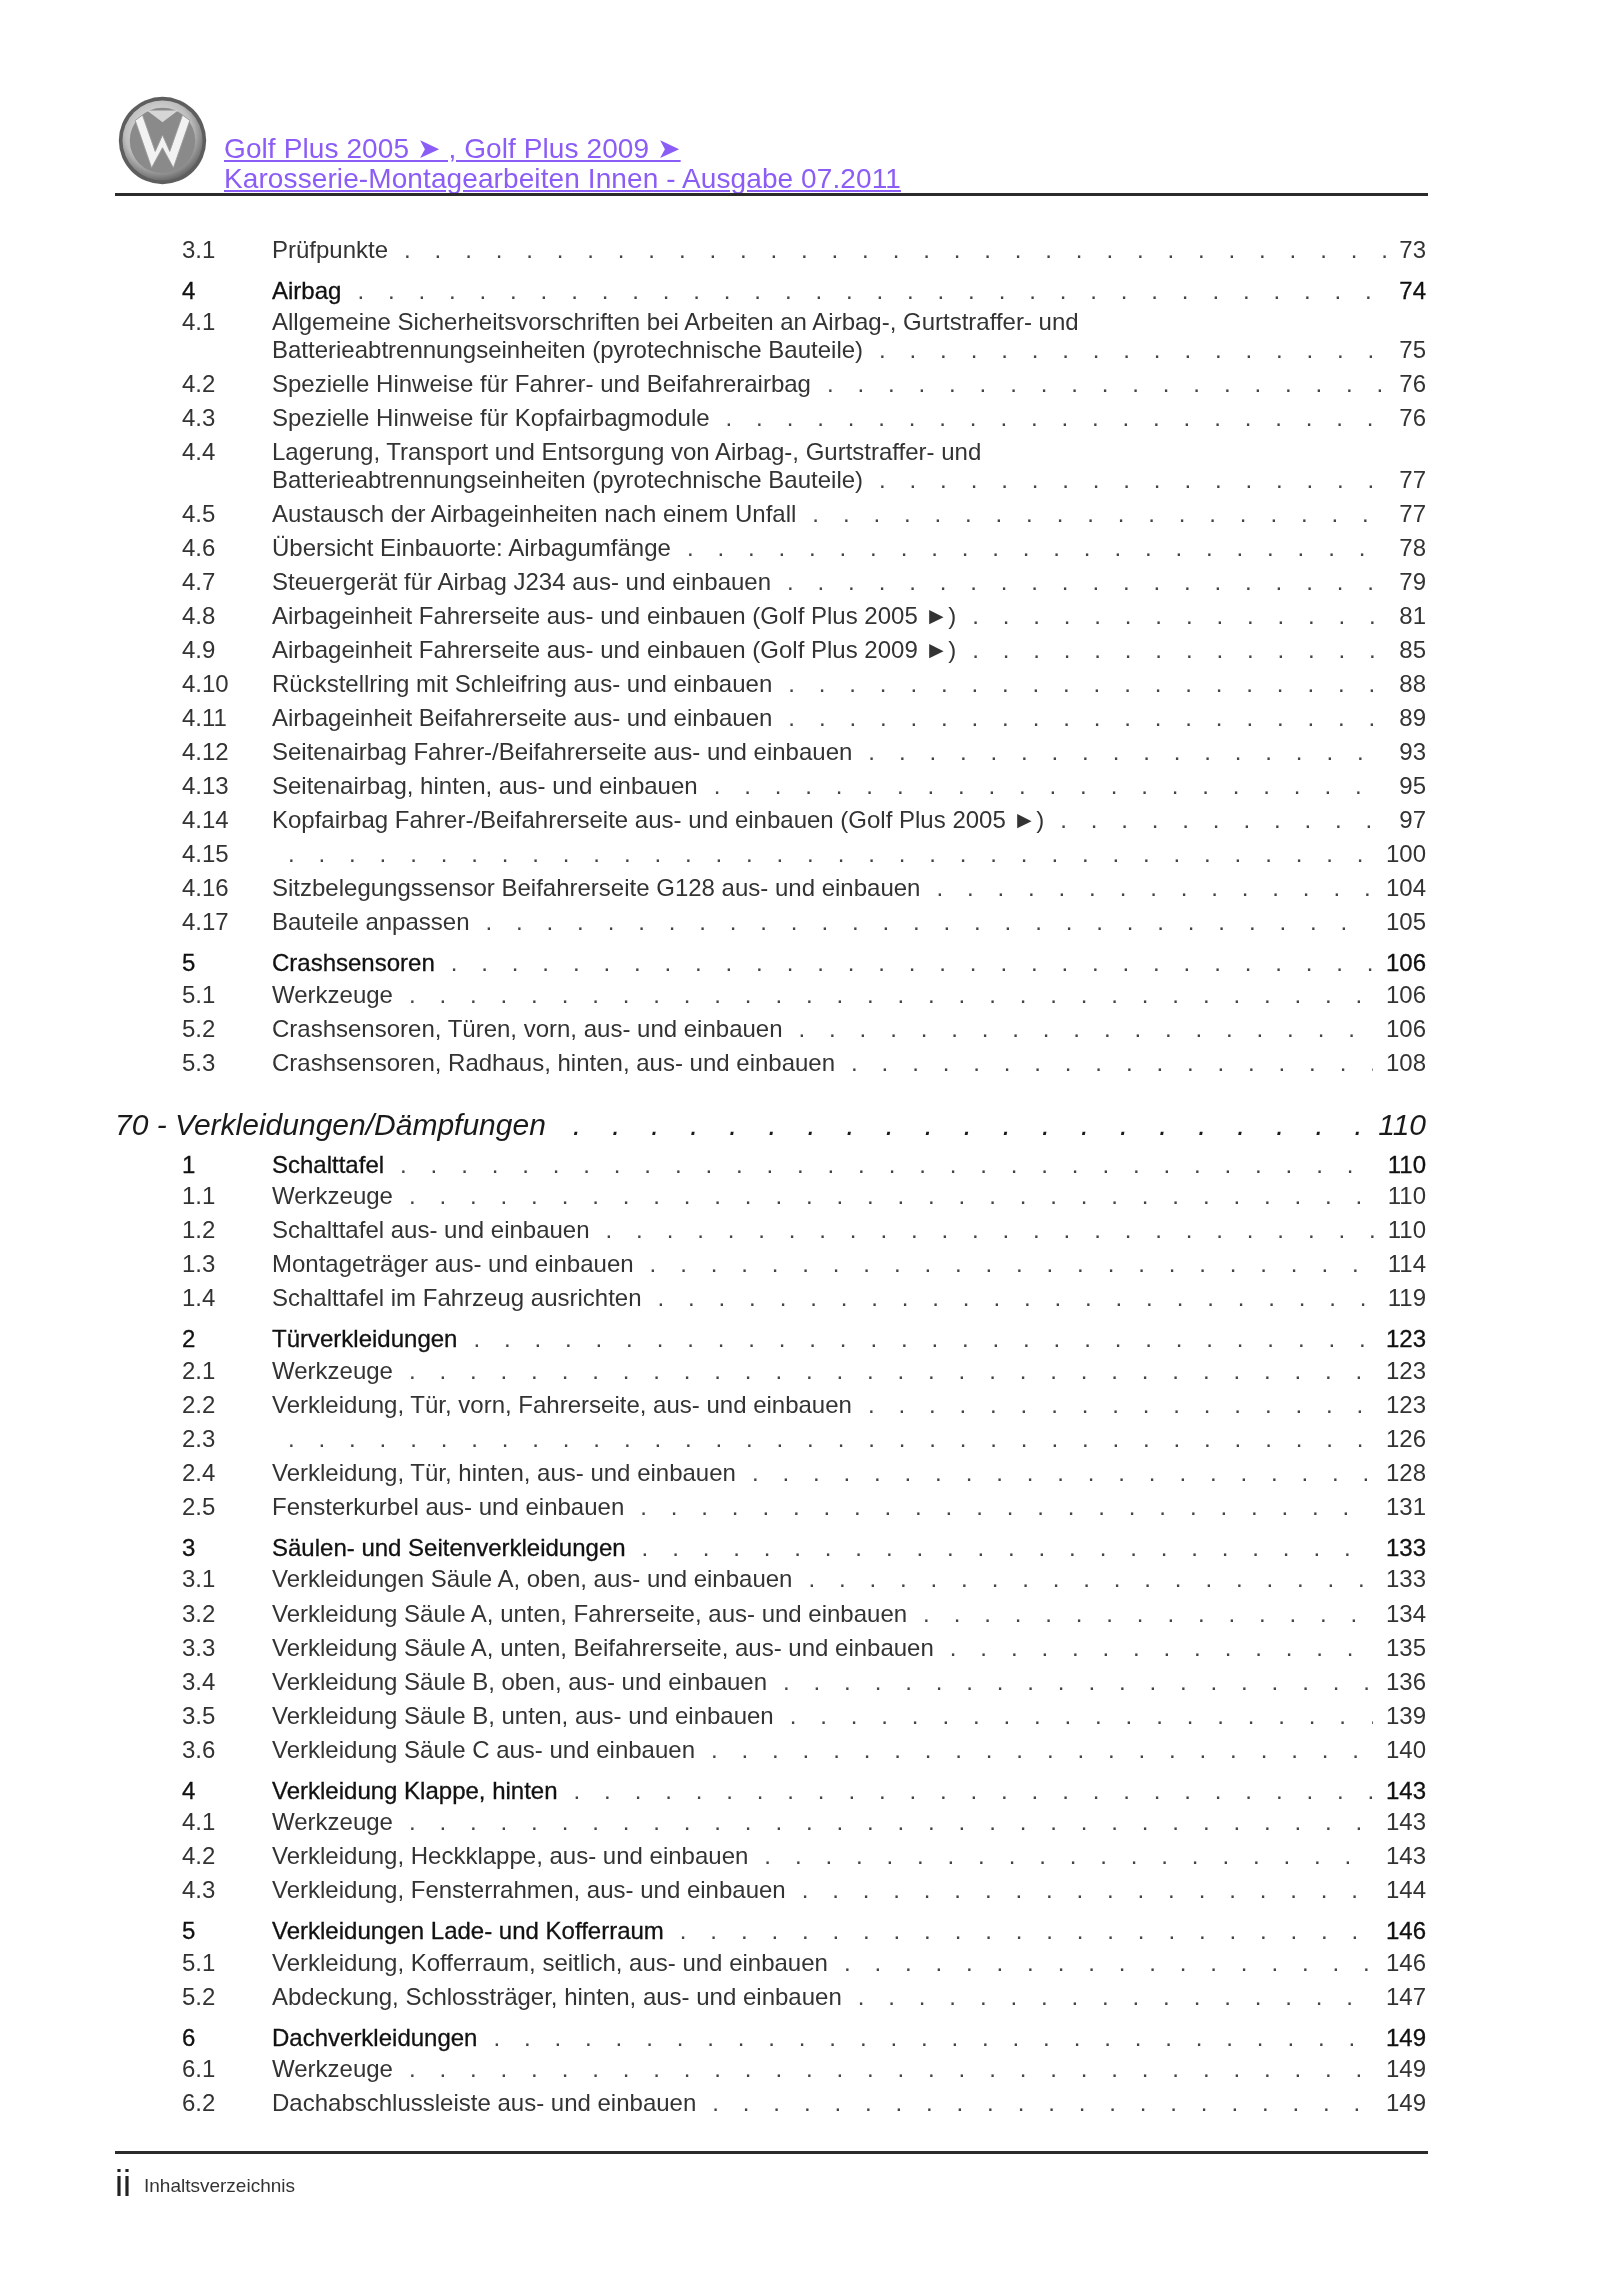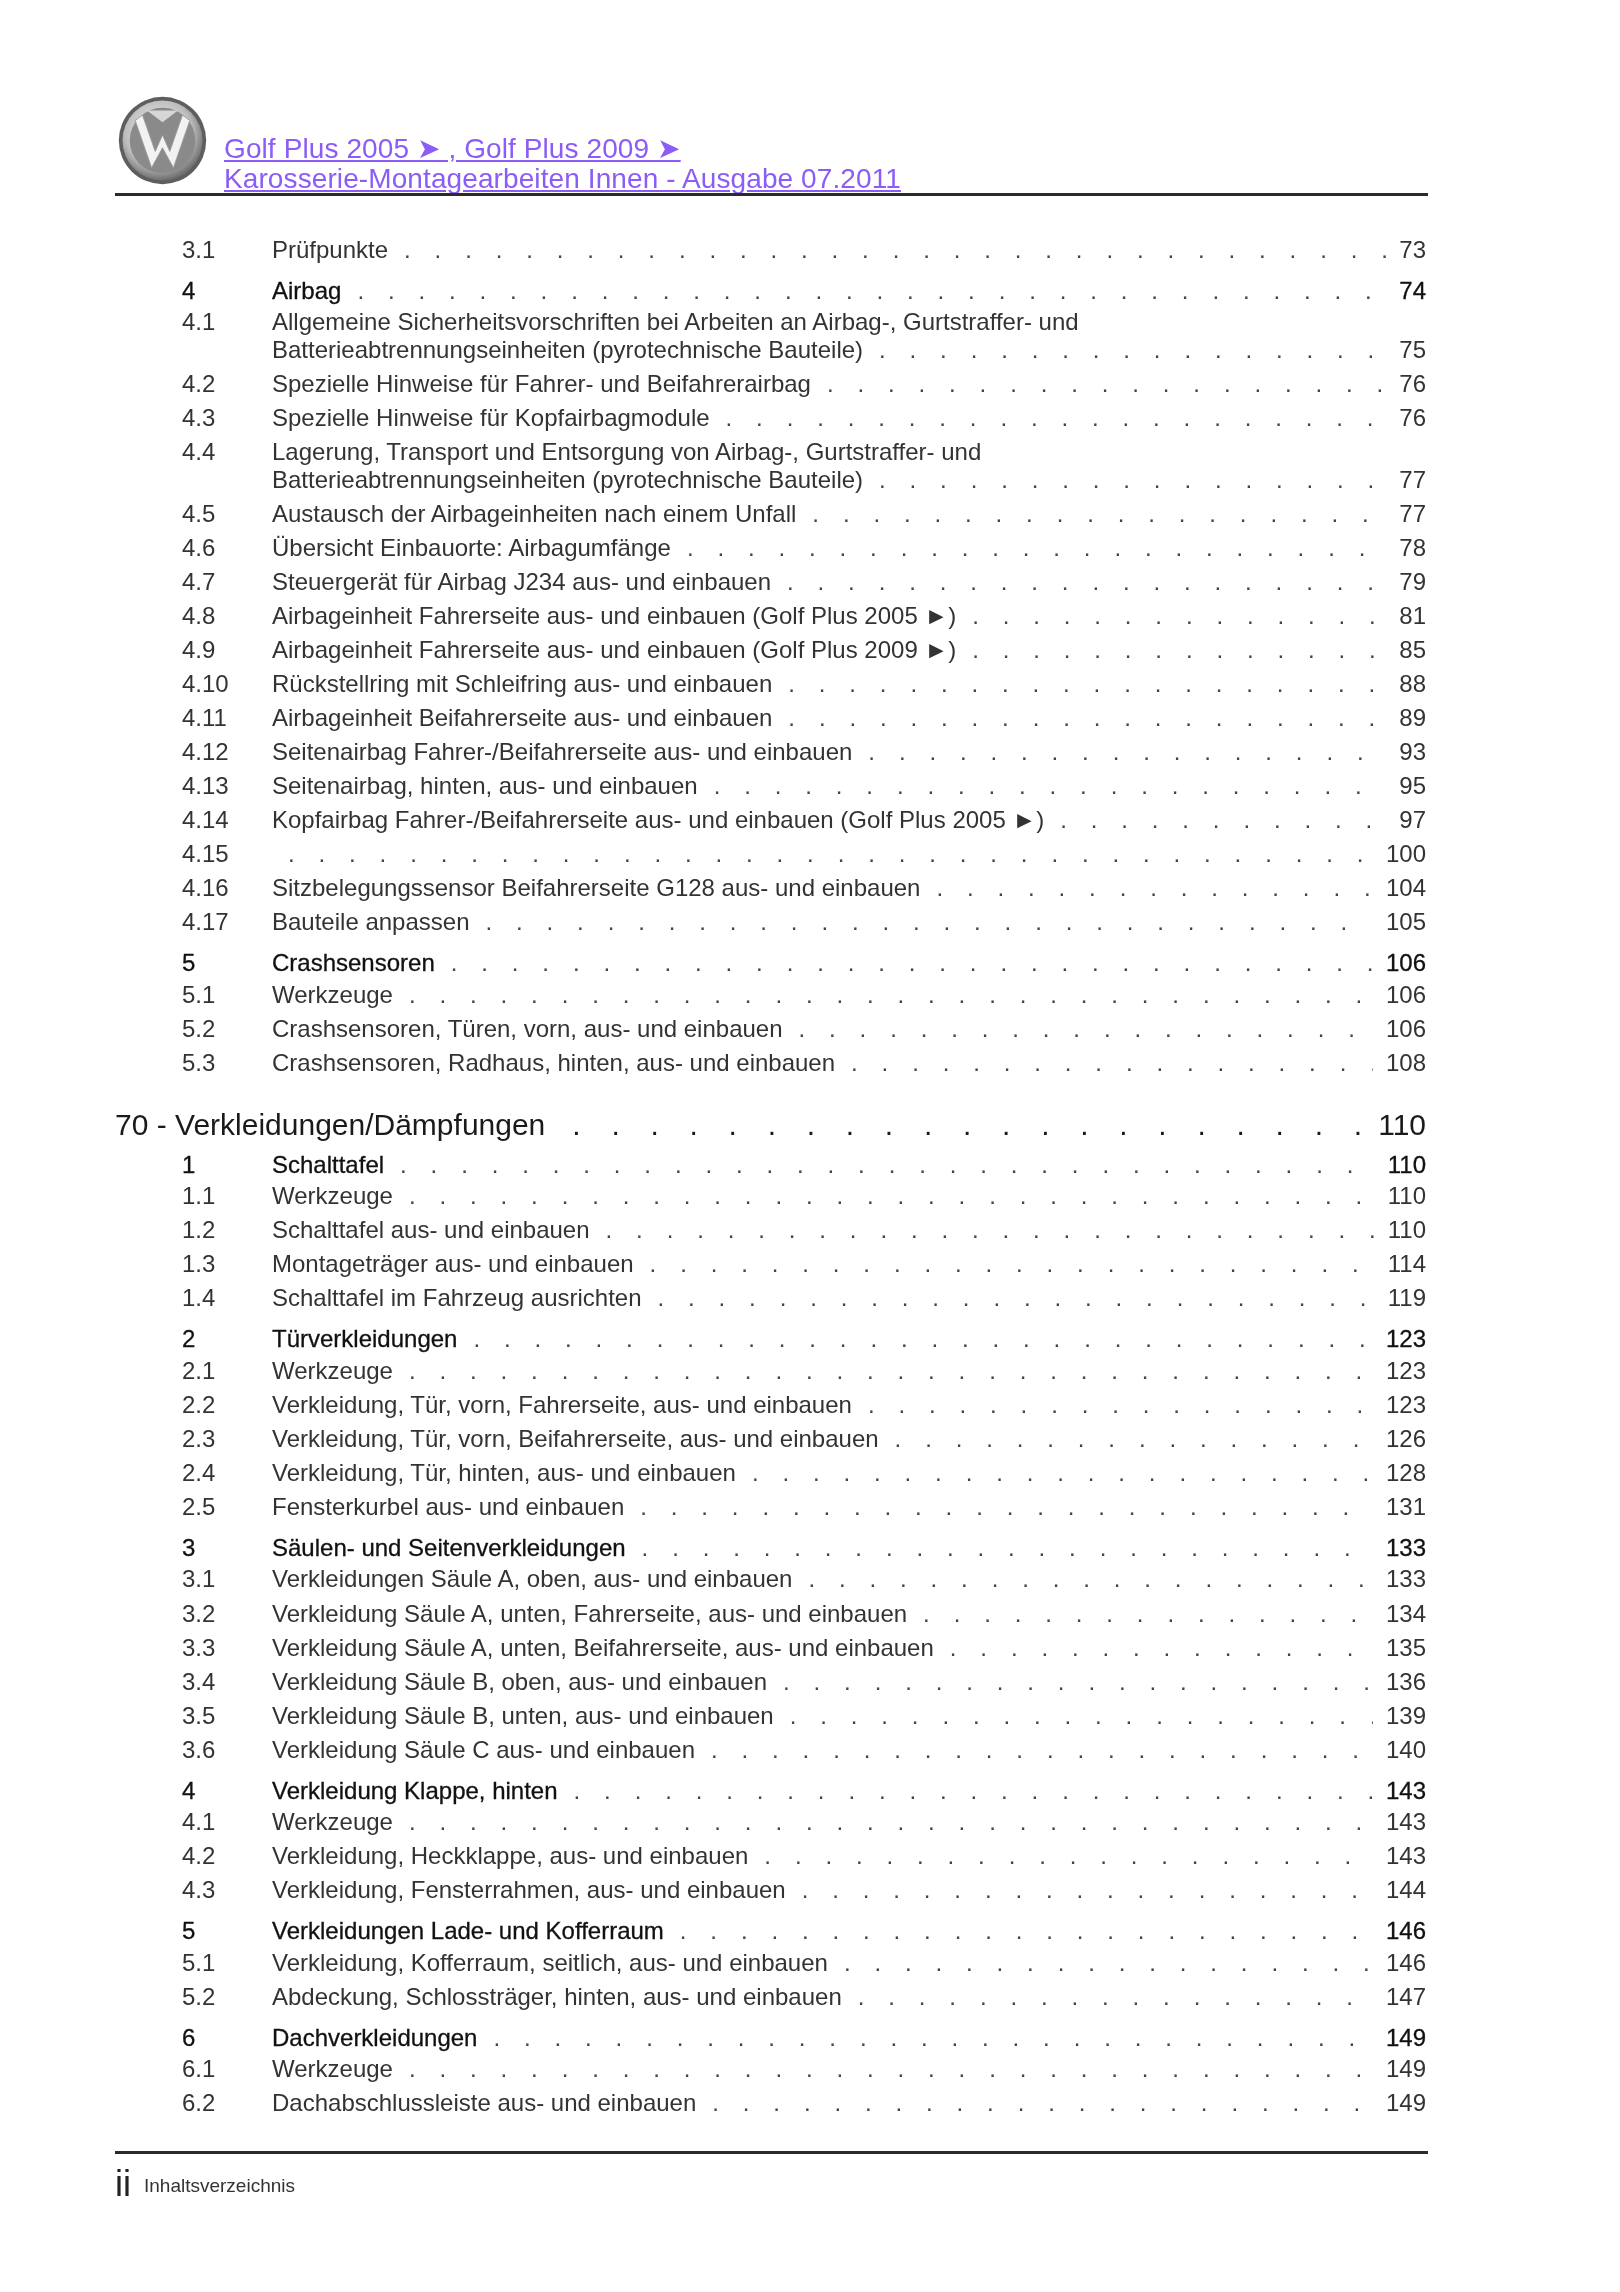--- a/index.html
+++ b/index.html
@@ -37,21 +37,21 @@
     letter-spacing: 8.6px; color: #444;
   }
   .row .pg { flex: 0 0 auto; text-align: right; min-width: 27px; }
   .row.heading { color: #111111; -webkit-text-stroke: 0.3px #111; }
   .row.heading .leader { -webkit-text-stroke: 0; }
 
   .chapter {
     position: absolute; left: 115px; width: 1311px;
     font-size: 30px; line-height: 36px; color: #1a1a1a;
   }
-  .chapter .line { display: flex; align-items: center; white-space: nowrap; }
+  .chapter .line { display: flex; align-items: center; white-space: nowrap; font-style: italic; }
   .chapter .leader {
     flex: 1 1 auto; margin: 0 1.8px 0 27px; overflow: hidden; white-space: nowrap;
     letter-spacing: 11.2px;
   }
 
   .footer-page {
     position: absolute; left: 115px; top: 2164px; font-size: 36px; line-height: 39px; color: #222;
   }
   .footer-label {
     position: absolute; left: 144px; top: 2174px; font-size: 19px; line-height: 23px; color: #333;
@@ -400,21 +400,20 @@
           <span class="t">Verkleidung, Tür, vorn, Fahrerseite, aus- und einbauen</span>
           <span class="leader"> . . . . . . . . . . . . . . . . . . . . . . . . . . . . . . . . . . . . . . . . . . . . . . . . . . . . . . . . . . . . . . . . . . . . . . . . . . . . . . . . . . . . . . . .</span>
           <span class="pg">123</span>
         </div>
       </div>
     </div>
     <div class="row" style="top: 1425px;">
       <span class="num">2.3</span>
       <div class="title-wrap">
         <div class="line">
-          <span class="t">Verkleidung, Tür, vorn, Beifahrerseite, aus- und einbauen</span>
           <span class="leader"> . . . . . . . . . . . . . . . . . . . . . . . . . . . . . . . . . . . . . . . . . . . . . . . . . . . . . . . . . . . . . . . . . . . . . . . . . . . . . . . . . . . . . . . .</span>
           <span class="pg">126</span>
         </div>
       </div>
     </div>
     <div class="row" style="top: 1459px;">
       <span class="num">2.4</span>
       <div class="title-wrap">
         <div class="line">
           <span class="t">Verkleidung, Tür, hinten, aus- und einbauen</span>

